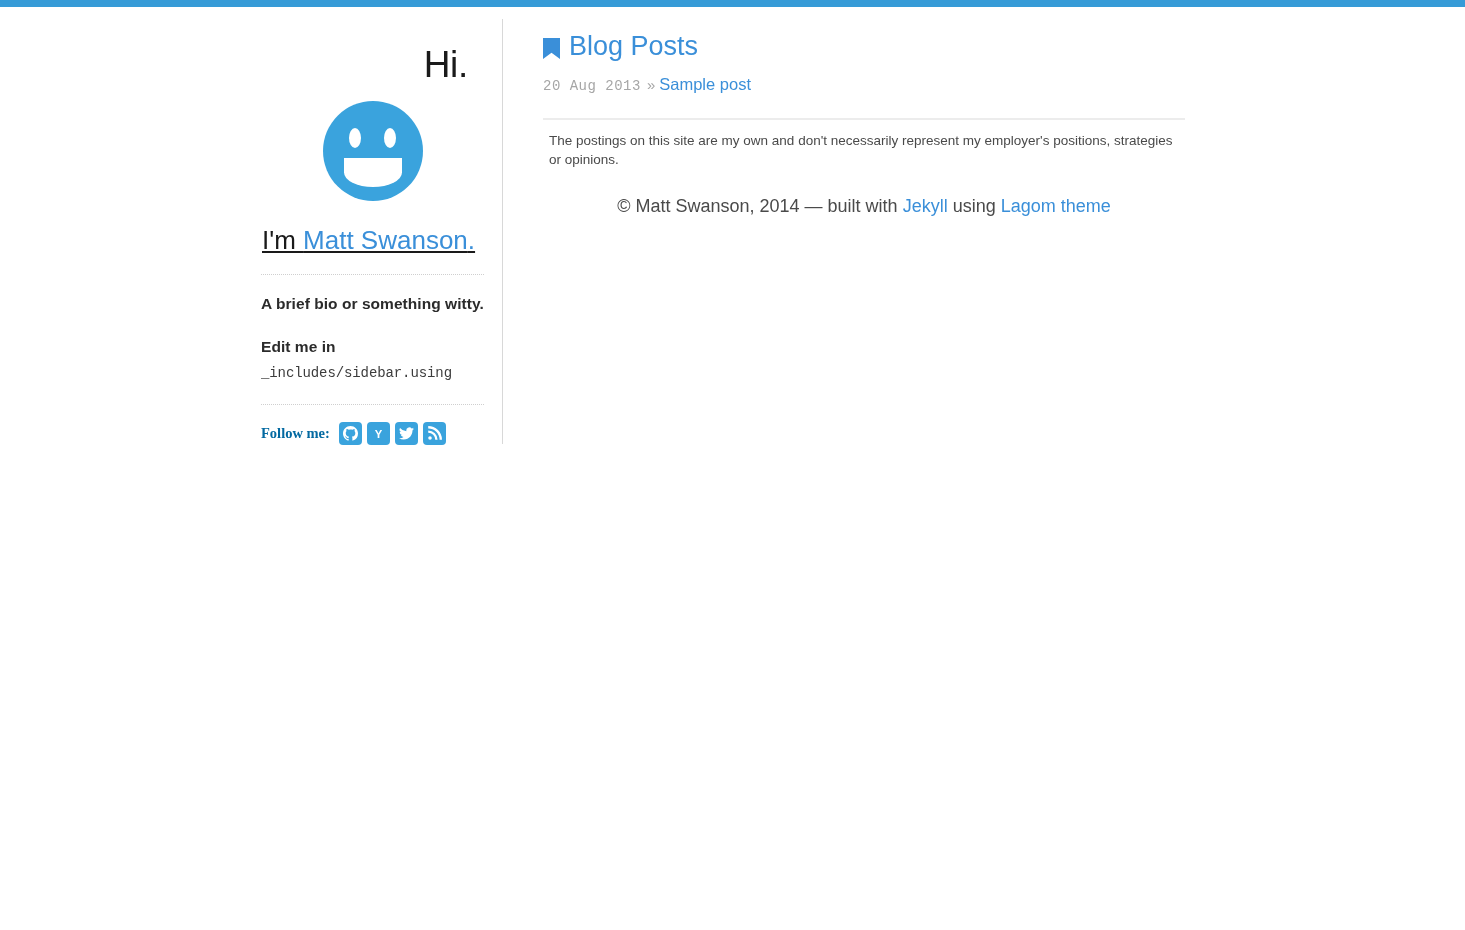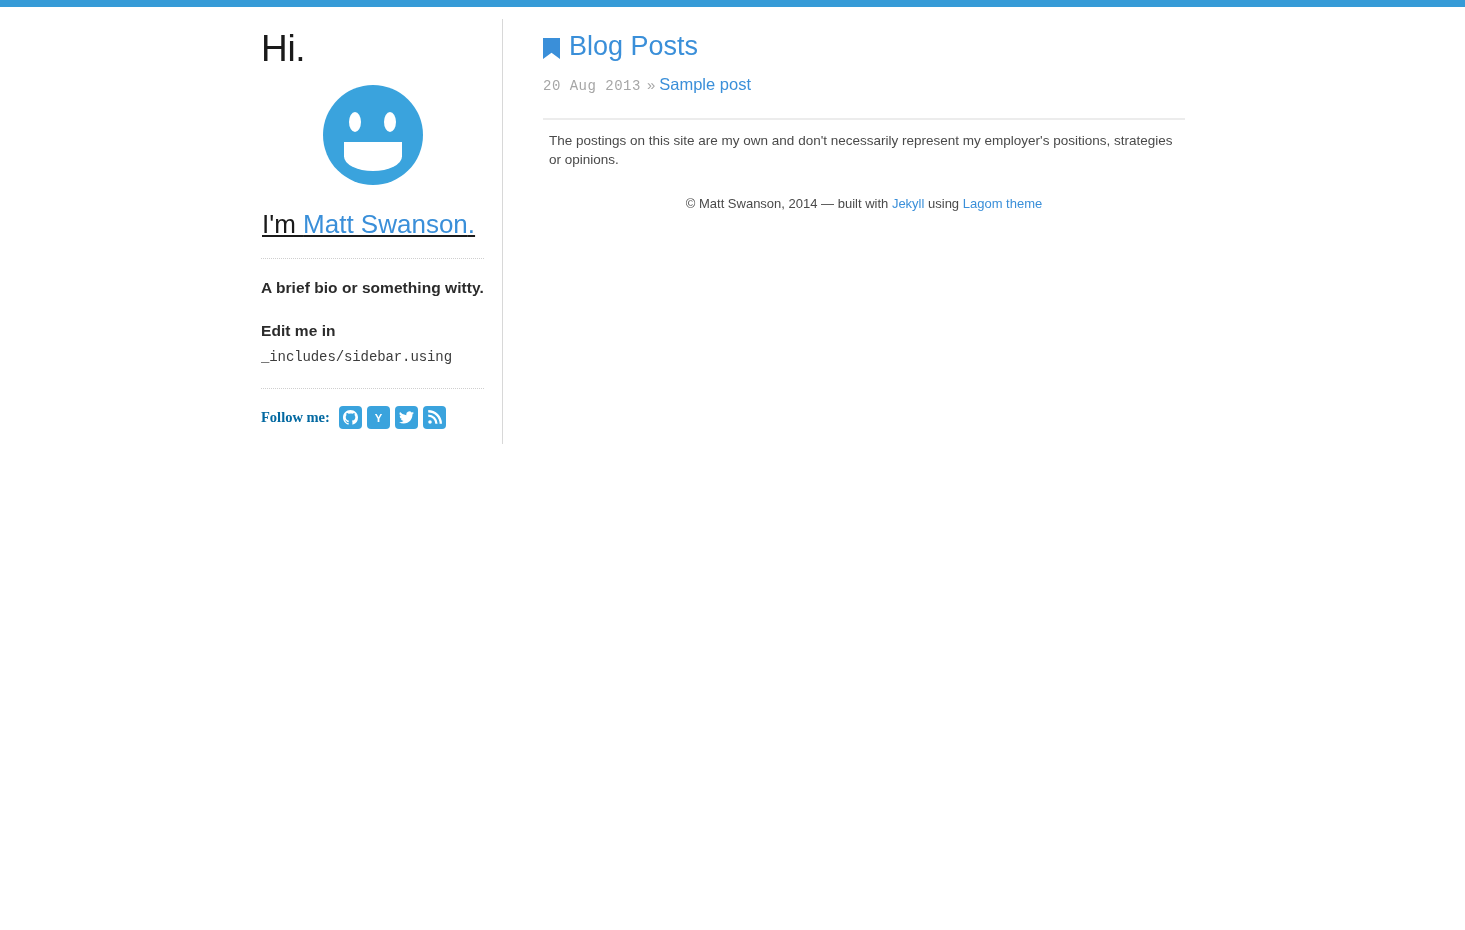--- a/index.html
+++ b/index.html
@@ -39,23 +39,23 @@
   }
   #divider {
     position: absolute;
     left: 502px;
     top: 12px;
     width: 1px;
     height: 425px;
     background: #d8d8d8;
   }
   #hi-heading {
-    margin: 0;
-    padding: 0;
-    text-align: left;
+    margin: 16px;
+    padding: 0;
+    text-align: right;
     font-size: 37px;
     font-weight: normal;
     line-height: 1;
     letter-spacing: -0.3px;
     color: #1a1a1a;
     padding-top: 23px;
   }
   #avatar-wrap {
     text-align: center;
     margin-top: 18px;
@@ -222,21 +222,21 @@
     margin-top: 12px;
     margin-left: 6px;
     font-size: 13.5px;
     color: #4a4a4a;
     line-height: 1.4;
   }
   #copyright {
     margin: 0;
     margin-top: 26px;
     text-align: center;
-    font-size: 13px;
+    font-size: 18px;
     color: #4a4a4a;
   }
   #copyright a {
     color: #3a8fd9;
     text-decoration: none;
     cursor: pointer;
   }
 </style>
 </head>
 <body>

